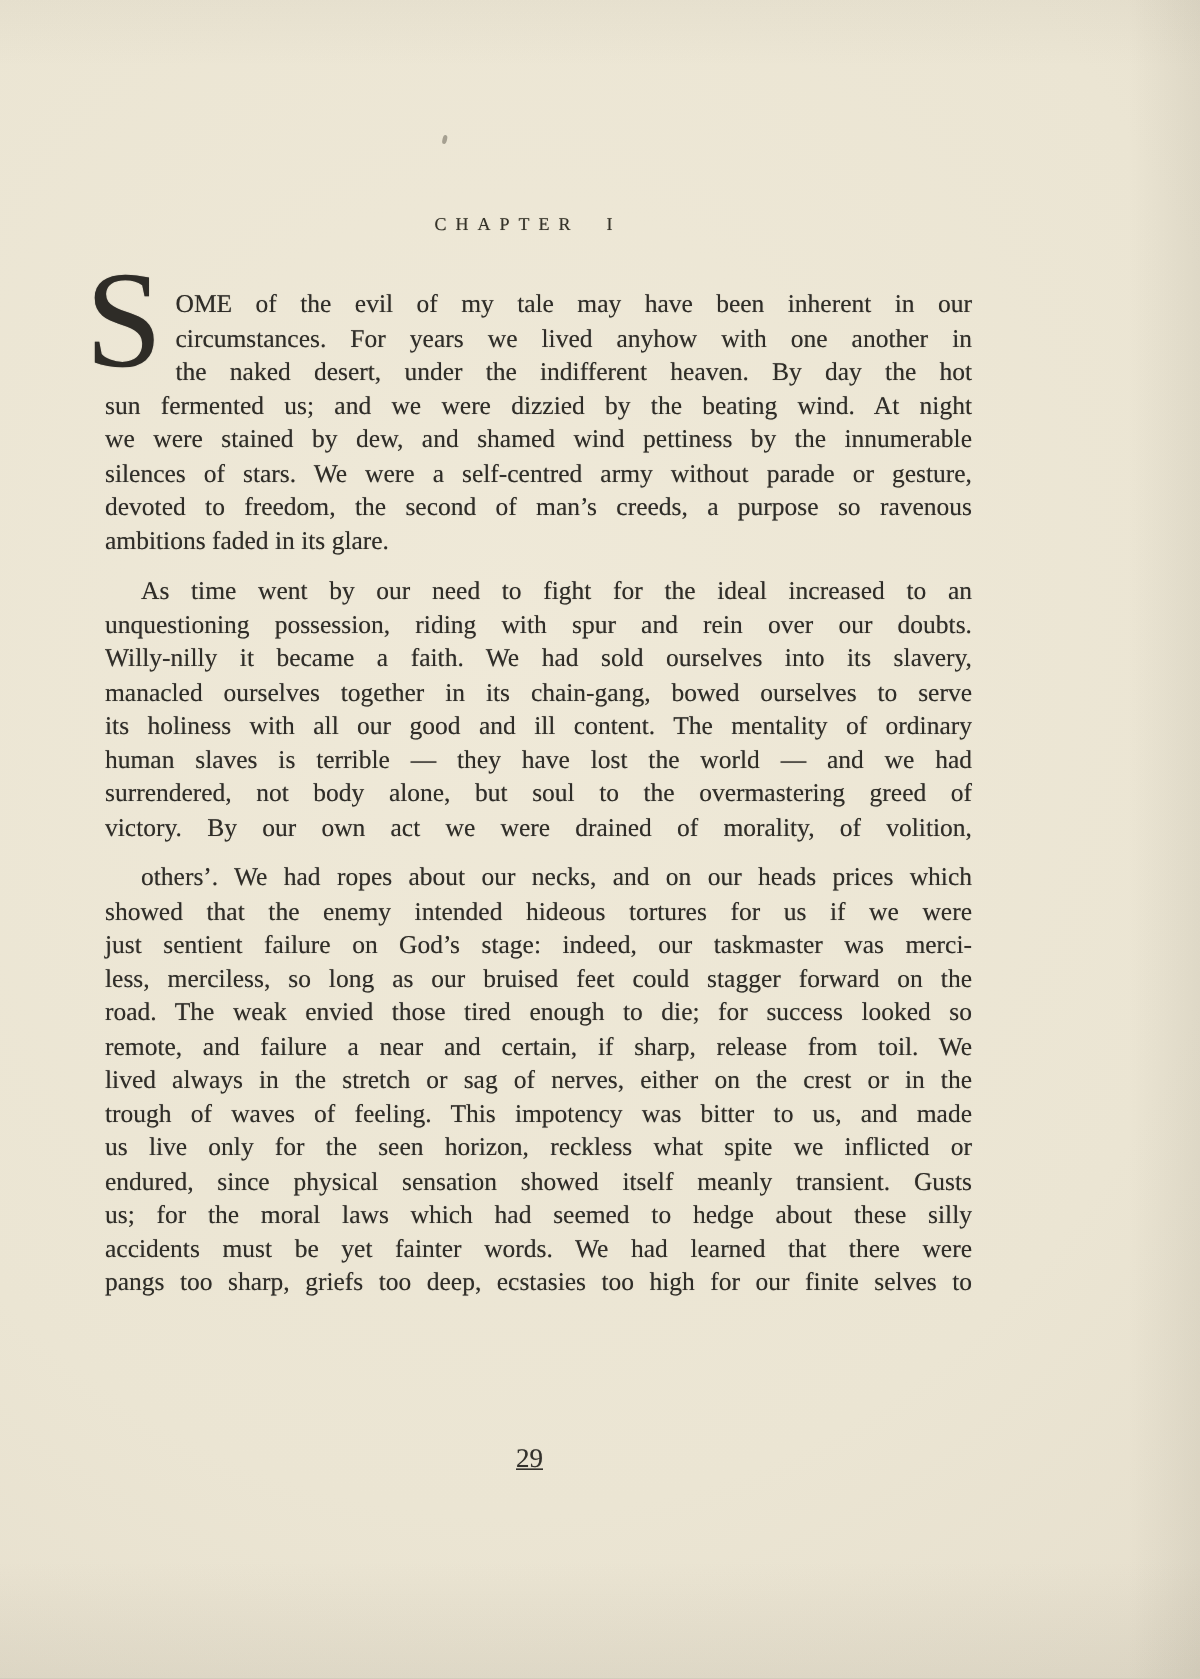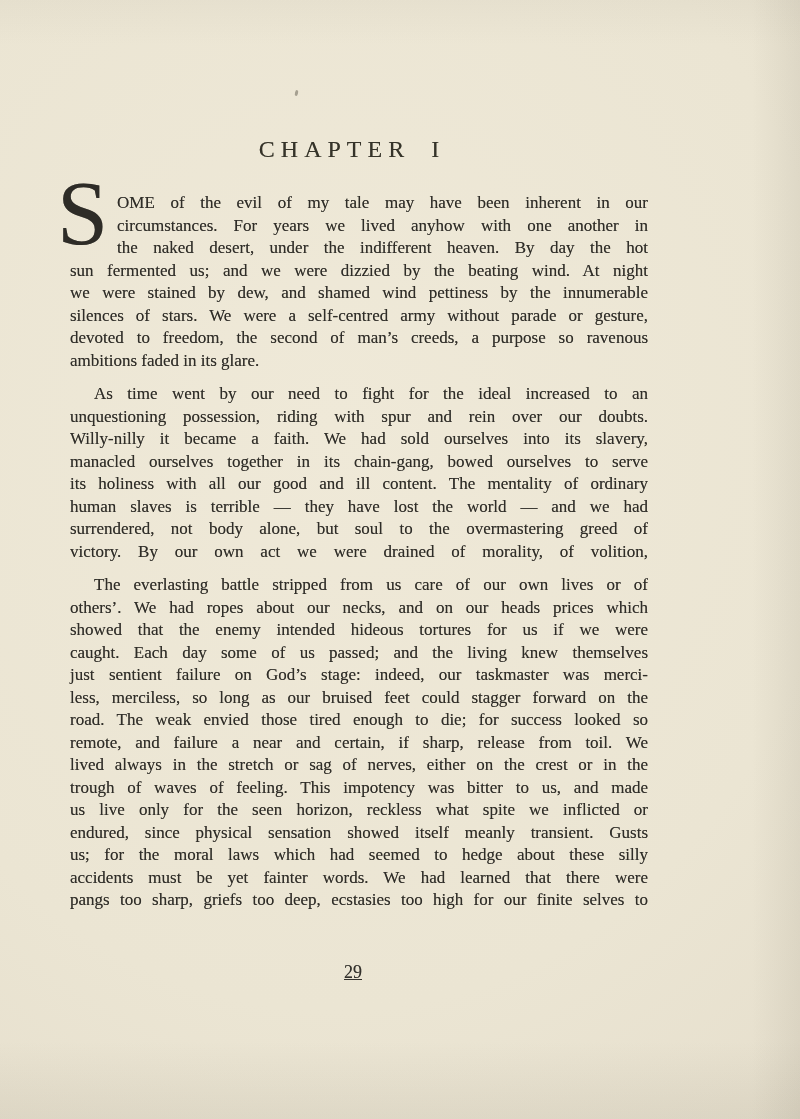--- a/index.html
+++ b/index.html
@@ -19,21 +19,21 @@
       radial-gradient(ellipse 115% 95% at 42% 38%, #efe9d8 0%, #ebe5d3 55%, #e6dfcd 82%, #dbd4c2 100%);
     font-family: "Liberation Serif", "DejaVu Serif", serif;
     color: #31302b;
   }
   .heading {
     position: absolute;
     top: 139px;
     left: 52px;  
     width: 600px;
     text-align: center;
-    font-size: 24px;
+    font-size: 12px;
     line-height: 20px;
     letter-spacing: 6px;
     word-spacing: 9px;
     color: #353329;
     text-shadow: 0 0 0.5px rgba(53,51,41,0.5);
   }
   .text-block {
     position: absolute;
     top: 181px;
     left: 59px;
@@ -114,24 +114,22 @@
         <div class="line">As time went by our need to fight for the ideal increased to an</div>
         <div class="line">unquestioning possession, riding with spur and rein over our doubts.</div>
         <div class="line">Willy-nilly it became a faith. We had sold ourselves into its slavery,</div>
         <div class="line">manacled ourselves together in its chain-gang, bowed ourselves to serve</div>
         <div class="line">its holiness with all our good and ill content. The mentality of ordinary</div>
         <div class="line">human slaves is terrible — they have lost the world — and we had</div>
         <div class="line">surrendered, not body alone, but soul to the overmastering greed of</div>
         <div class="line">victory. By our own act we were drained of morality, of volition,</div>
       </div>
       <div class="para para-3">
-        <div class="line">The everlasting battle stripped from us care of our own lives or of</div>
         <div class="line">others’. We had ropes about our necks, and on our heads prices which</div>
         <div class="line">showed that the enemy intended hideous tortures for us if we were</div>
-        <div class="line">caught. Each day some of us passed; and the living knew themselves</div>
         <div class="line">just sentient failure on God’s stage: indeed, our taskmaster was merci-</div>
         <div class="line">less, merciless, so long as our bruised feet could stagger forward on the</div>
         <div class="line">road. The weak envied those tired enough to die; for success looked so</div>
         <div class="line">remote, and failure a near and certain, if sharp, release from toil. We</div>
         <div class="line">lived always in the stretch or sag of nerves, either on the crest or in the</div>
         <div class="line">trough of waves of feeling. This impotency was bitter to us, and made</div>
         <div class="line">us live only for the seen horizon, reckless what spite we inflicted or</div>
         <div class="line">endured, since physical sensation showed itself meanly transient. Gusts</div>
         <div class="line">us; for the moral laws which had seemed to hedge about these silly</div>
         <div class="line">accidents must be yet fainter words. We had learned that there were</div>

